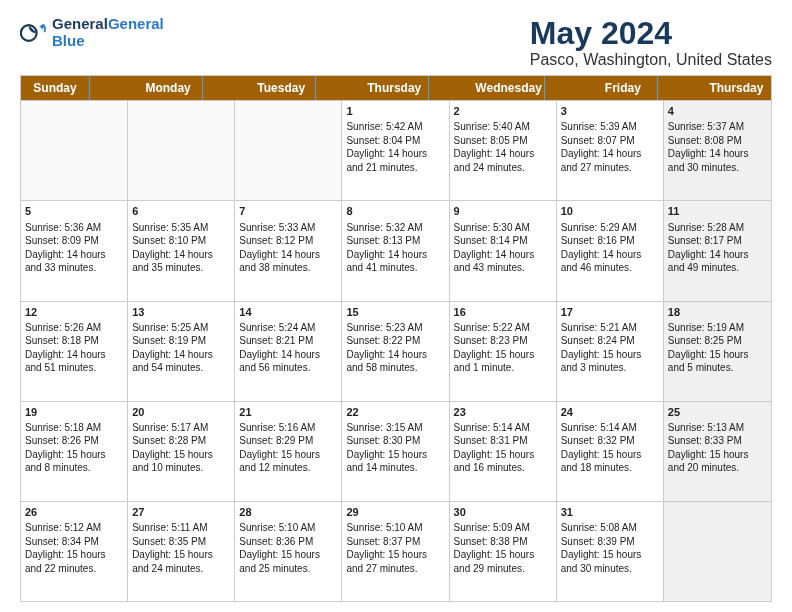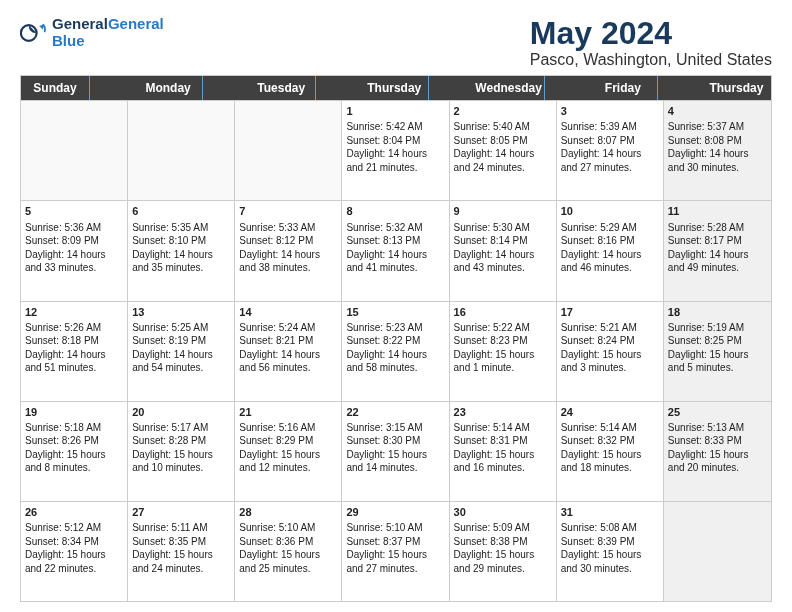--- a/index.html
+++ b/index.html
@@ -56,21 +56,21 @@
     }
     .calendar {
       flex: 1;
       border: 1px solid #ccc;
       display: flex;
       flex-direction: column;
     }
     .cal-header-row {
       display: grid;
       grid-template-columns: repeat(7, 1fr);
-      background: #404040;
+      background: #a16207;
       gap: 44px;
     }
     .cal-header-cell {
       color: #fff;
       font-size: 12px;
       font-weight: bold;
       text-align: center;
       padding: 5px 2px;
       border-right: 1px solid #5a9fd4;
     }

